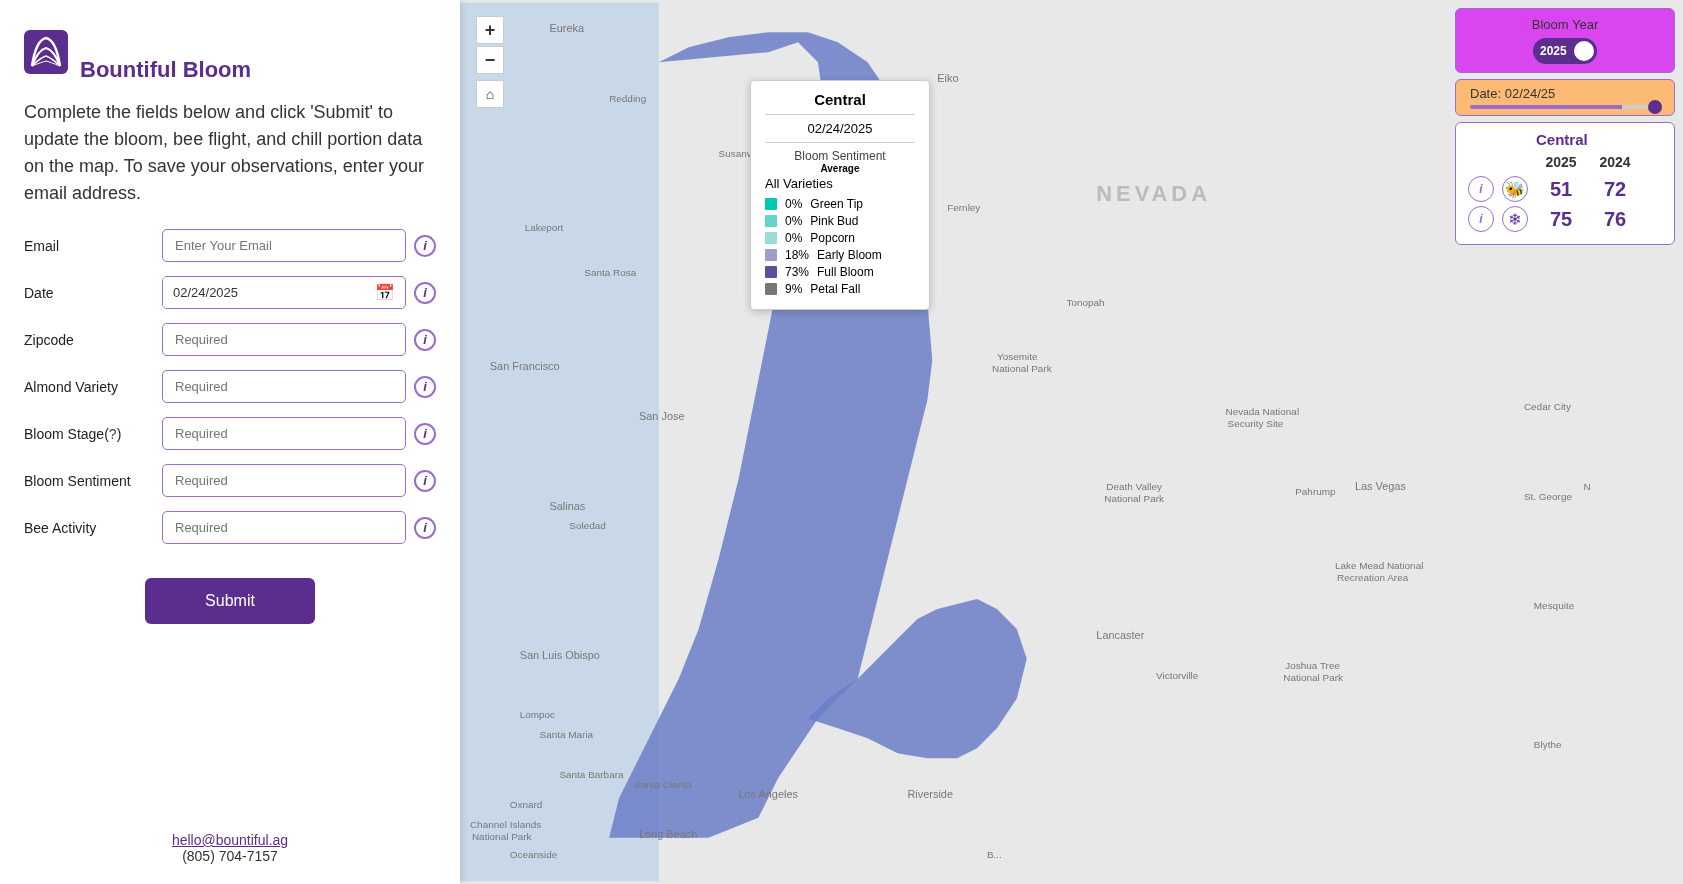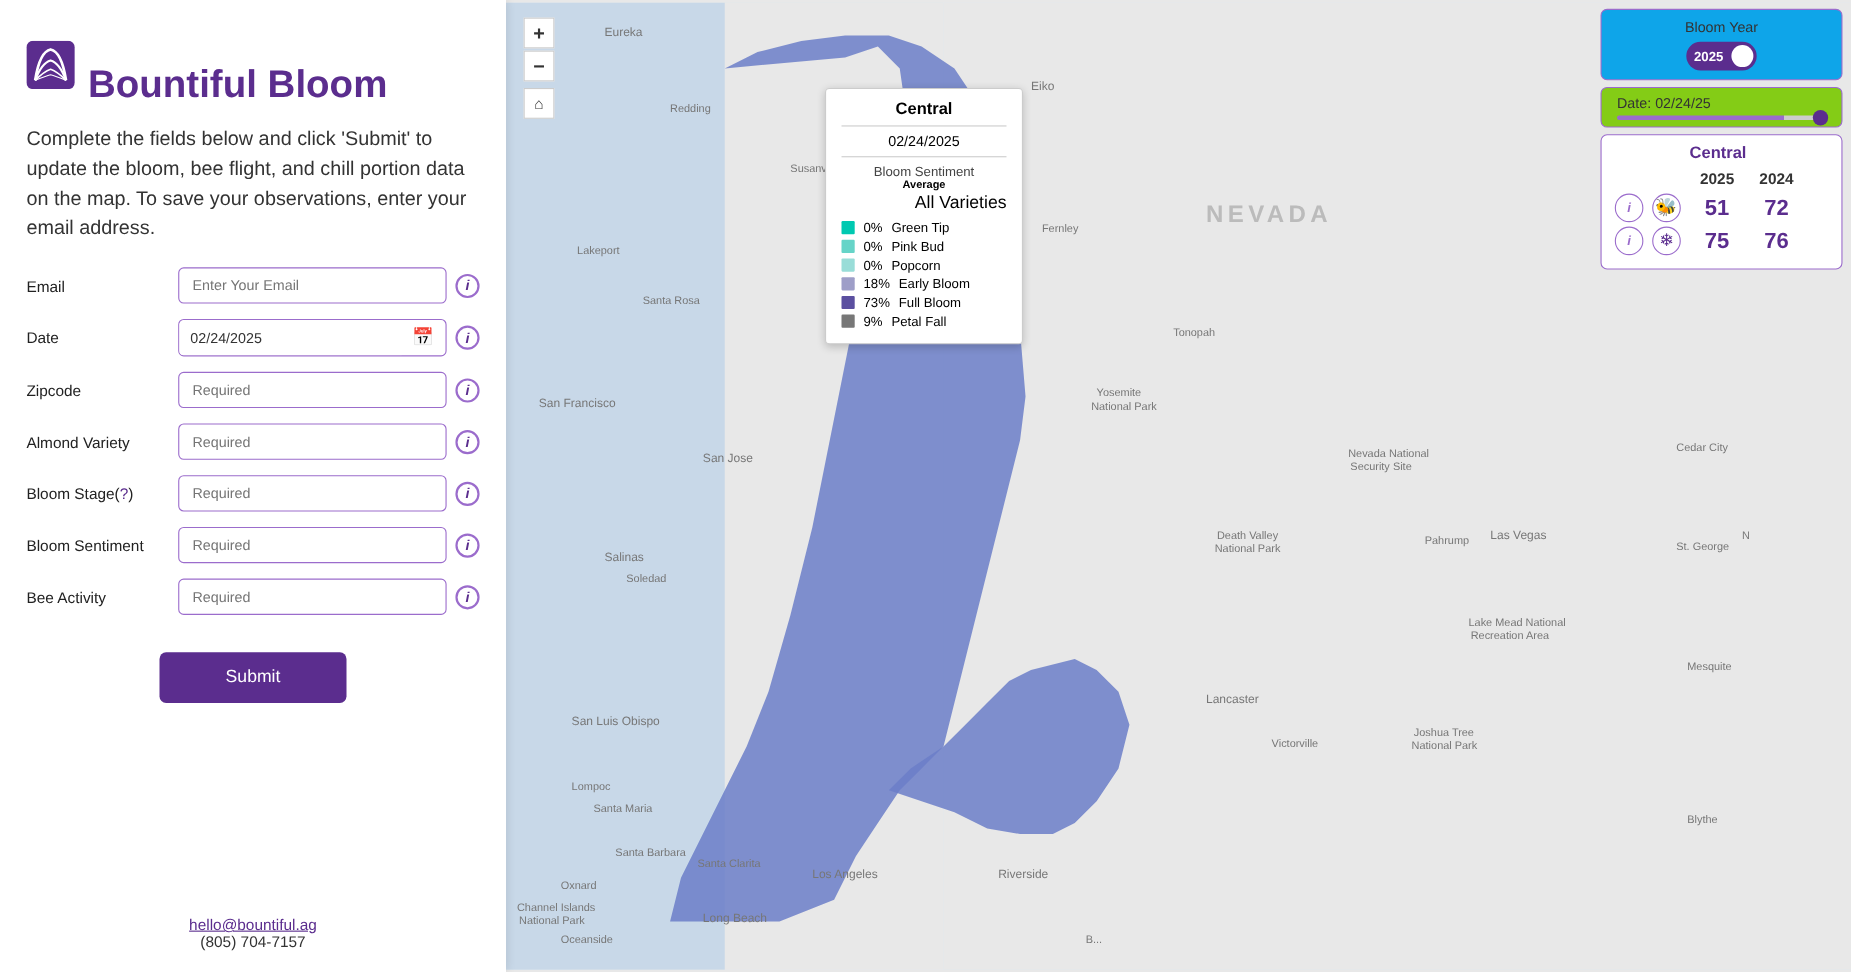--- a/index.html
+++ b/index.html
@@ -23,21 +23,21 @@
       display: flex;
       align-items: center;
       gap: 12px;
       margin-bottom: 16px;
     }
     .logo-icon {
       width: 44px;
       height: 44px;
     }
     .logo-text {
-      font-size: 35px;
+      font-size: 22px;
       font-weight: bold;
       color: #5b2d8e;
       margin-top: 37px;
     }
 
     .description {
       font-size: 18px;
       color: #333;
       margin-bottom: 22px;
       line-height: 1.5;
@@ -219,22 +219,22 @@
       color: #444;
       text-align: center;
     }
     .popup-bold {
       font-weight: bold;
       font-size: 10px;
       text-align: center;
       margin-bottom: 2px;
     }
     .popup-variety {
-      font-size: 16px;
-      text-align: right;
+      font-size: 13px;
+      text-align: left;
       margin-bottom: 6px;
     }
     .legend-item {
       display: flex;
       align-items: center;
       gap: 8px;
       font-size: 12px;
       margin-bottom: 3px;
     }
     .legend-color {
@@ -249,21 +249,21 @@
       position: absolute;
       top: 8px;
       right: 8px;
       display: flex;
       flex-direction: column;
       gap: 6px;
       z-index: 30;
     }
 
     .bloom-year-box {
-      background: #0ea5e9;
+      background: #d946ef;
       border: 1.5px solid #9b6ccc;
       border-radius: 6px;
       padding: 8px 2px;
       text-align: center;
       min-width: 160px;
     }
     .bloom-year-title {
       font-size: 13px;
       color: #333;
       margin-bottom: 6px;
@@ -294,21 +294,21 @@
     .toggle-knob {
       width: 20px;
       height: 20px;
       background: #fff;
       border-radius: 50%;
       position: absolute;
       right: 3px;
     }
 
     .date-box {
-      background: #84cc16;
+      background: #fdba74;
       border: 1.5px solid #9b6ccc;
       border-radius: 6px;
       padding: 6px 14px;
       min-width: 160px;
     }
     .date-box-label {
       font-size: 13px;
       color: #333;
       margin-bottom: 4px;
     }

